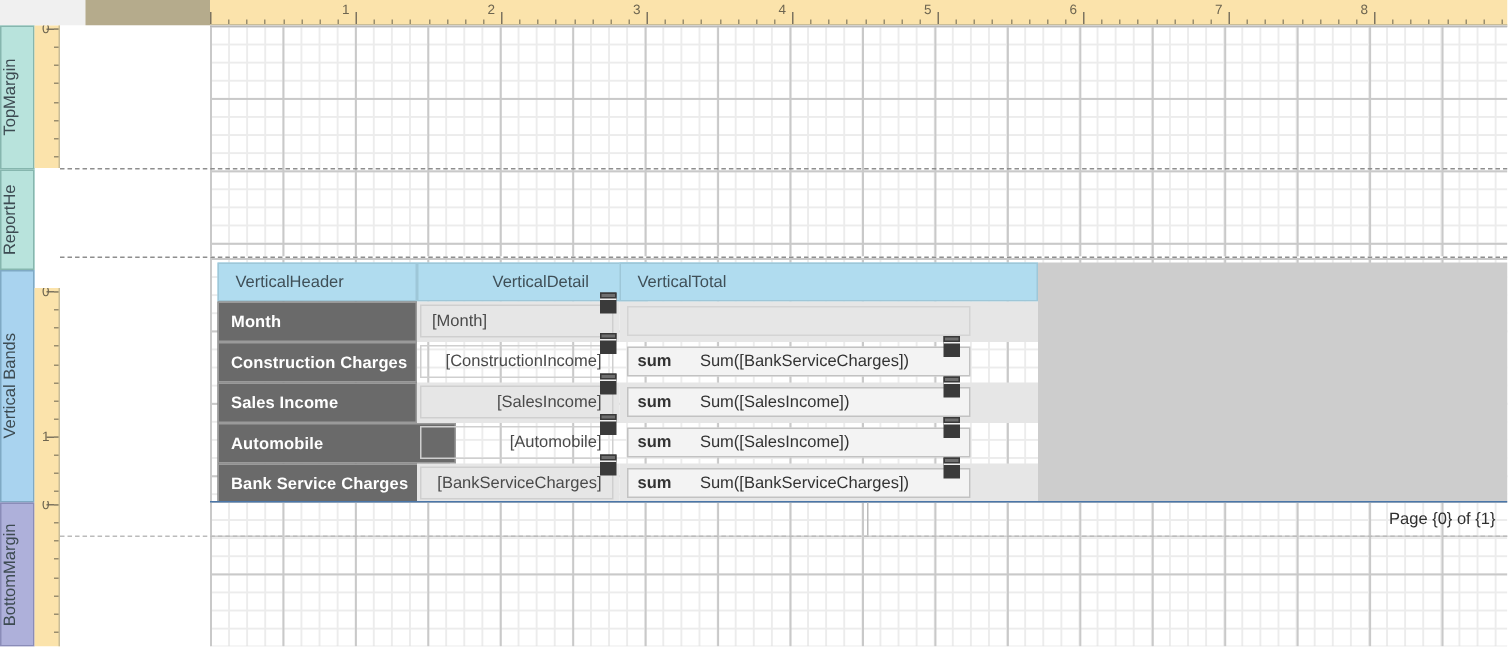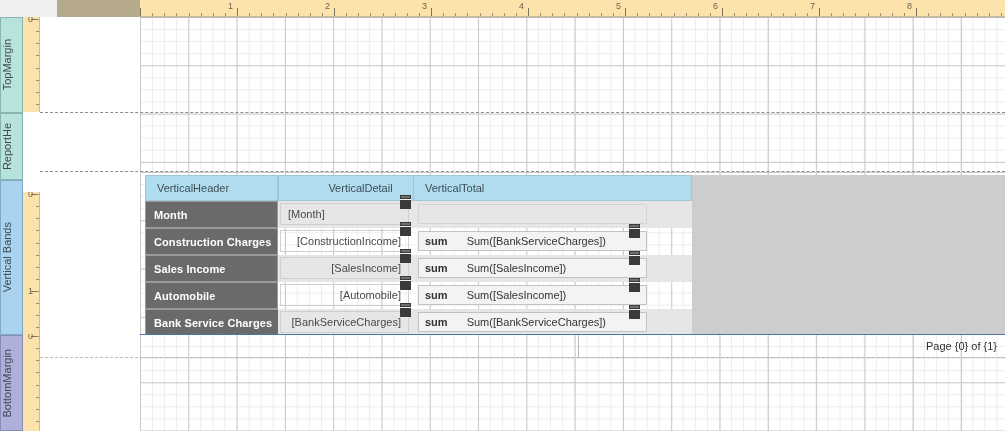--- a/index.html
+++ b/index.html
@@ -345,21 +345,21 @@
       <div class="cell-det right alt" style="left: 280px; top: 257px; width: 129px; height: 22px;">
         <span>[SalesIncome]</span>
       </div>
       <div class="smarttag" style="left: 400px; top: 249px; width: 11px; height: 14px;"></div>
       <div class="cell-tot-wrap alt" style="left: 413px; top: 255px; width: 279px; height: 27px;"></div>
       <div class="sumbox" style="left: 418px; top: 258px; width: 229px; height: 20px;">
         <b>sum</b>
         <span>Sum([SalesIncome])</span>
       </div>
       <div class="smarttag" style="left: 629px; top: 251px; width: 11px; height: 14px;"></div>
-      <div class="cell-hdr" style="left: 145px; top: 282px; width: 133px; height: 27px;">
+      <div class="cell-hdr" style="left: 145px; top: 282px; width: 159px; height: 27px;">
         <span>Automobile</span>
       </div>
       <div class="cell-tot-wrap" style="left: 278px; top: 282px; width: 135px; height: 27px;"></div>
       <div class="cell-det right plain" style="left: 280px; top: 284px; width: 129px; height: 22px;">
         <span>[Automobile]</span>
       </div>
       <div class="smarttag" style="left: 400px; top: 276px; width: 11px; height: 14px;"></div>
       <div class="cell-tot-wrap" style="left: 413px; top: 282px; width: 279px; height: 27px;"></div>
       <div class="sumbox" style="left: 418px; top: 285px; width: 229px; height: 20px;">
         <b>sum</b>

